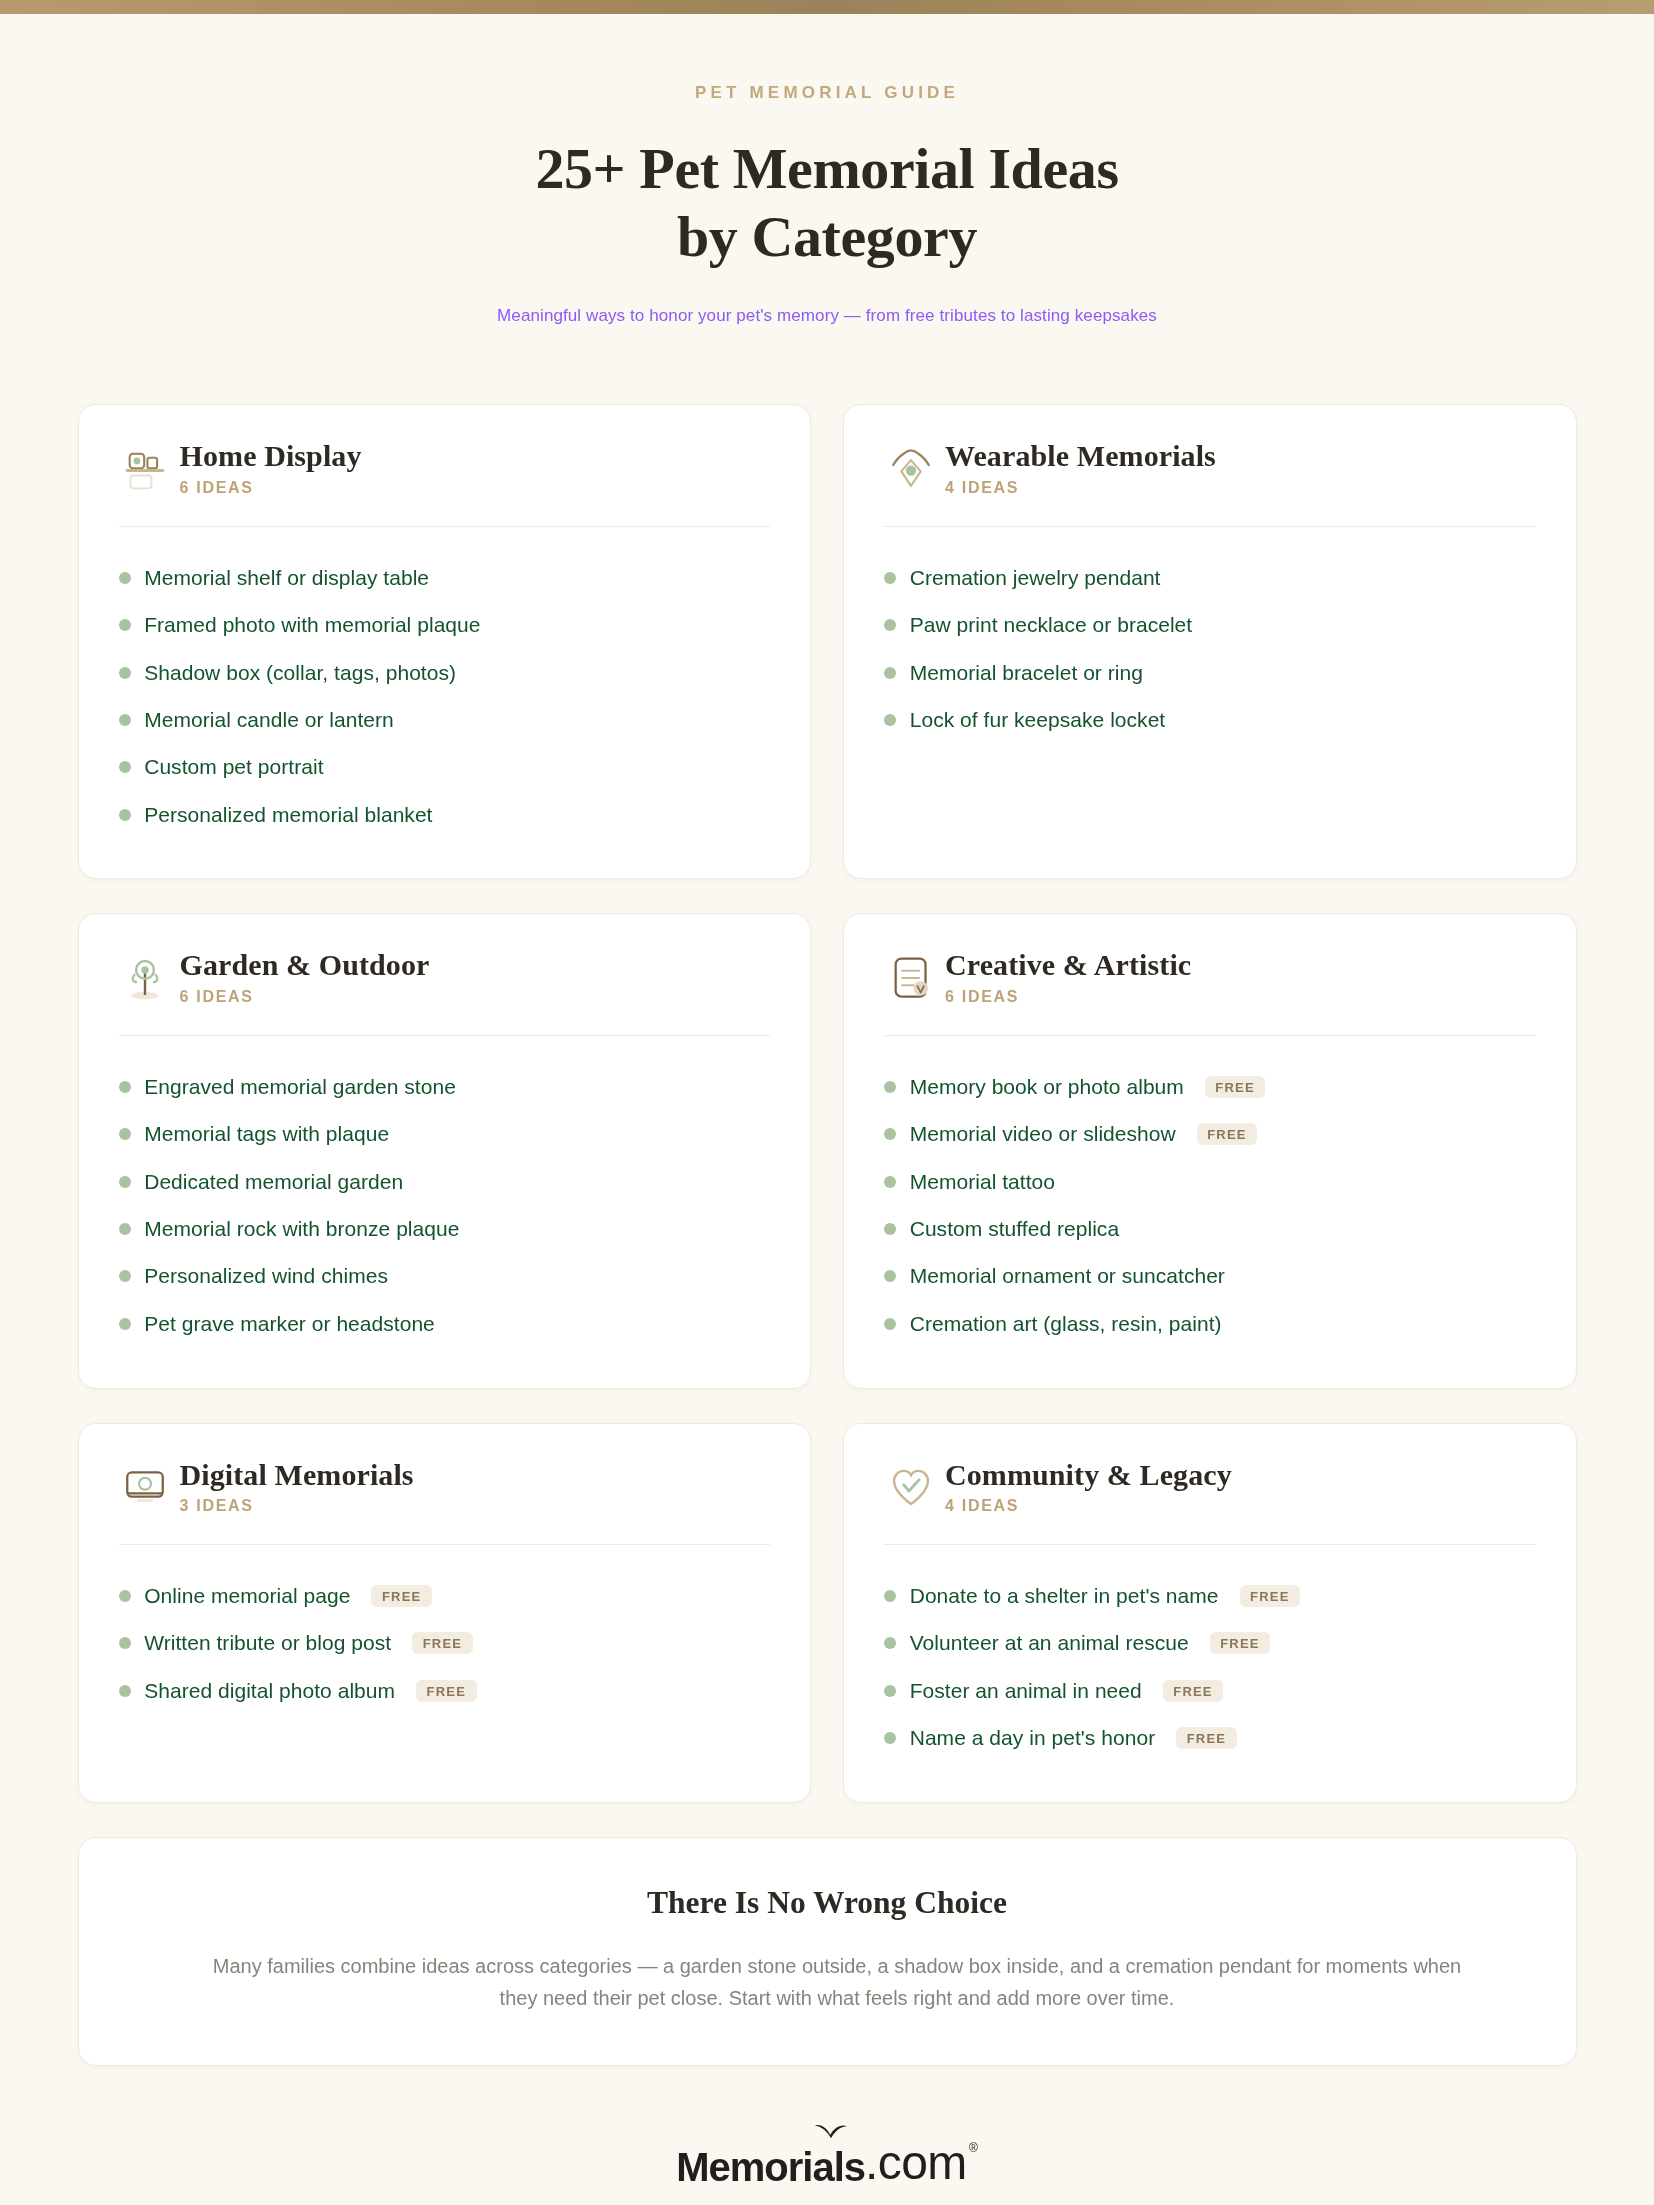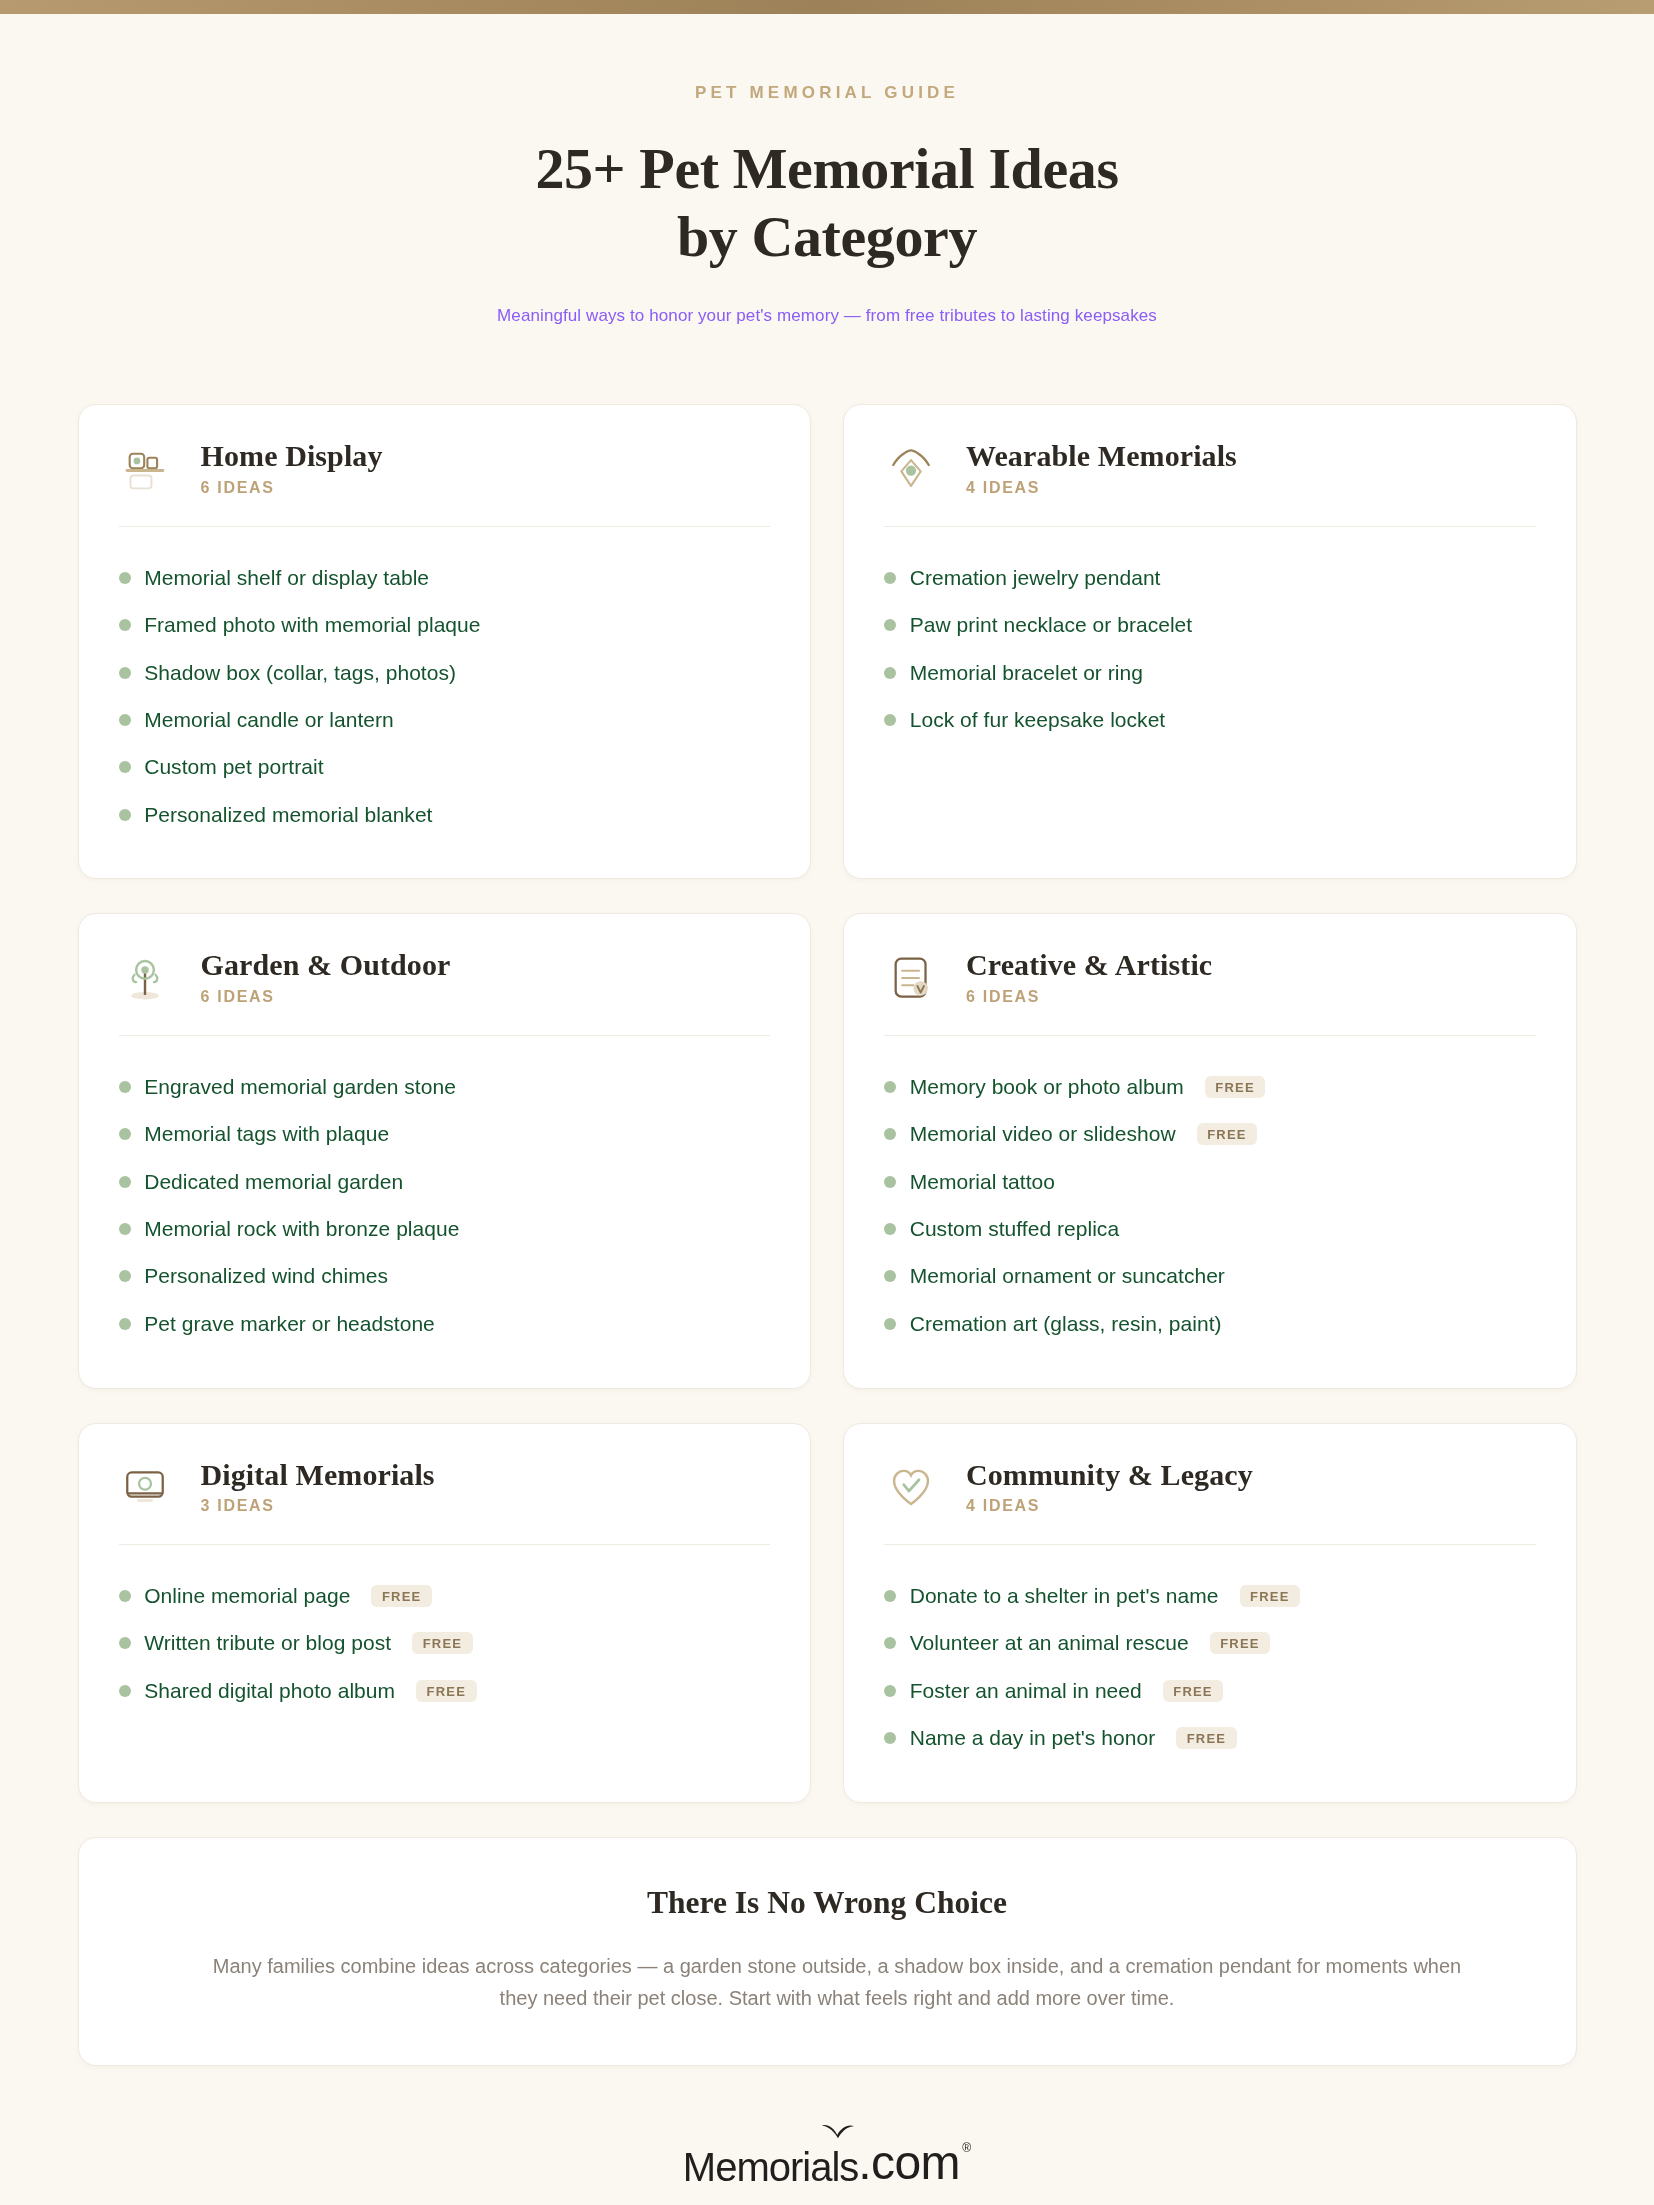--- a/index.html
+++ b/index.html
@@ -70,21 +70,21 @@
     padding: 36px 40px 40px 40px;
     display: flex;
     flex-direction: column;
   }
   .card.span-left  { grid-column: 1; }
   .card.span-right { grid-column: 2; }
 
   .card-head {
     display: flex;
     align-items: center;
-    gap: 29px;
+    gap: 8px;
     padding-bottom: 29px;
     border-bottom: 0.8px solid #f0ebe2;
   }
   .card-icon {
     width: 53px;
     height: 53px;
     flex: 0 0 53px;
     display: flex;
     align-items: center;
     justify-content: center;
@@ -179,21 +179,21 @@
   }
   .logo {
     display: flex;
     align-items: flex-end;
     position: relative;
     color: #211f1d;
   }
   .logo-main {
     font-family: "Liberation Sans", sans-serif;
     font-size: 40px;
-    font-weight: 400;
+    font-weight: 700;
     letter-spacing: -1px;
     line-height: 1;
   }
   .logo-tld {
     font-family: "Liberation Sans", sans-serif;
     font-size: 48px;
     font-weight: 400;
     letter-spacing: -0.6px;
     line-height: 1;
   }

